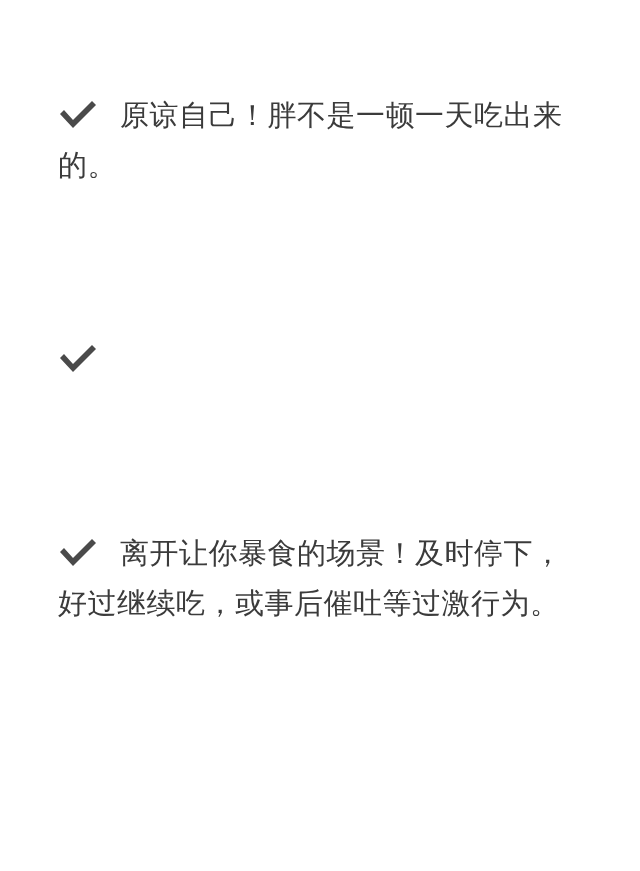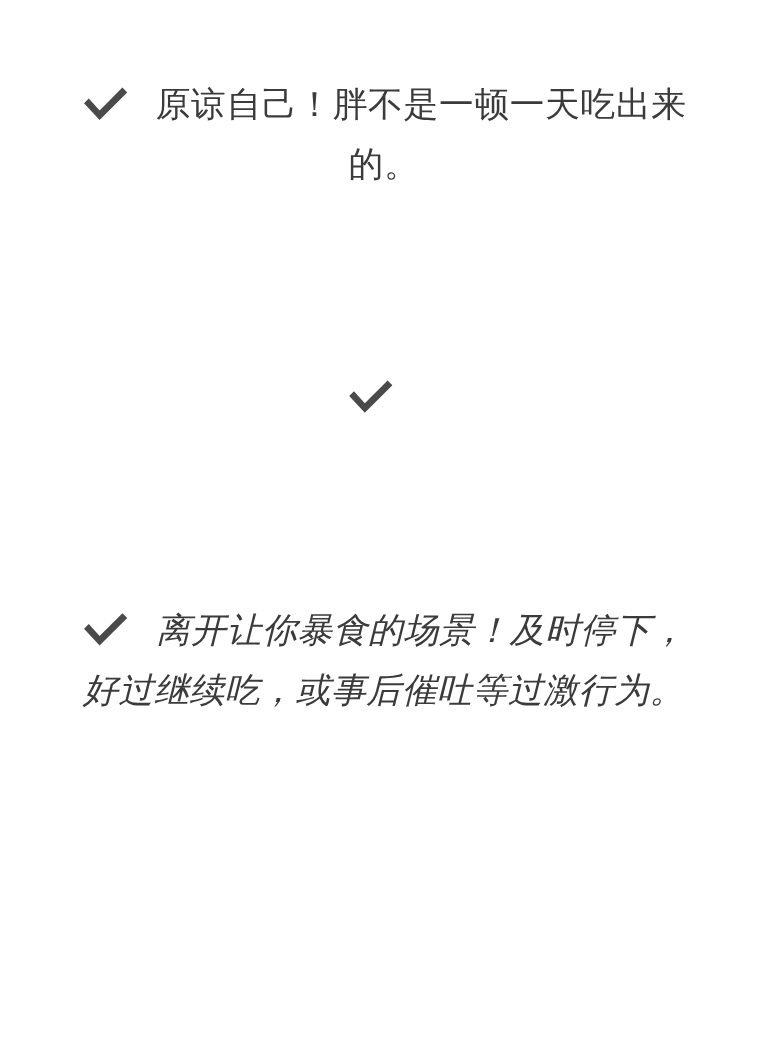--- a/index.html
+++ b/index.html
@@ -11,32 +11,30 @@
     height: 871px;
     background: #ffffff;
     font-family: "Liberation Sans", "DejaVu Sans", sans-serif;
     color: #3c3c3c;
     overflow: hidden;
   }
   .page {
     width: 640px;
     height: 871px;
     box-sizing: border-box;
-    padding: 35px 58px 0 58px;
+    padding: 62px 58px 0 58px;
     display: flex;
     flex-direction: column;
-    text-align: center;
   }
   .tip-block {
     display: block;
     margin-bottom: 86px;
   }
   .tip-block:last-child {
     margin-bottom: 0;
-    font-style: italic;
   }
   .tip-line {
     font-size: 29px;
     line-height: 1.72;
     letter-spacing: 0.5px;
     color: #3b3b3b;
     font-weight: 400;
     white-space: pre-wrap;
   }
   .check-icon {

